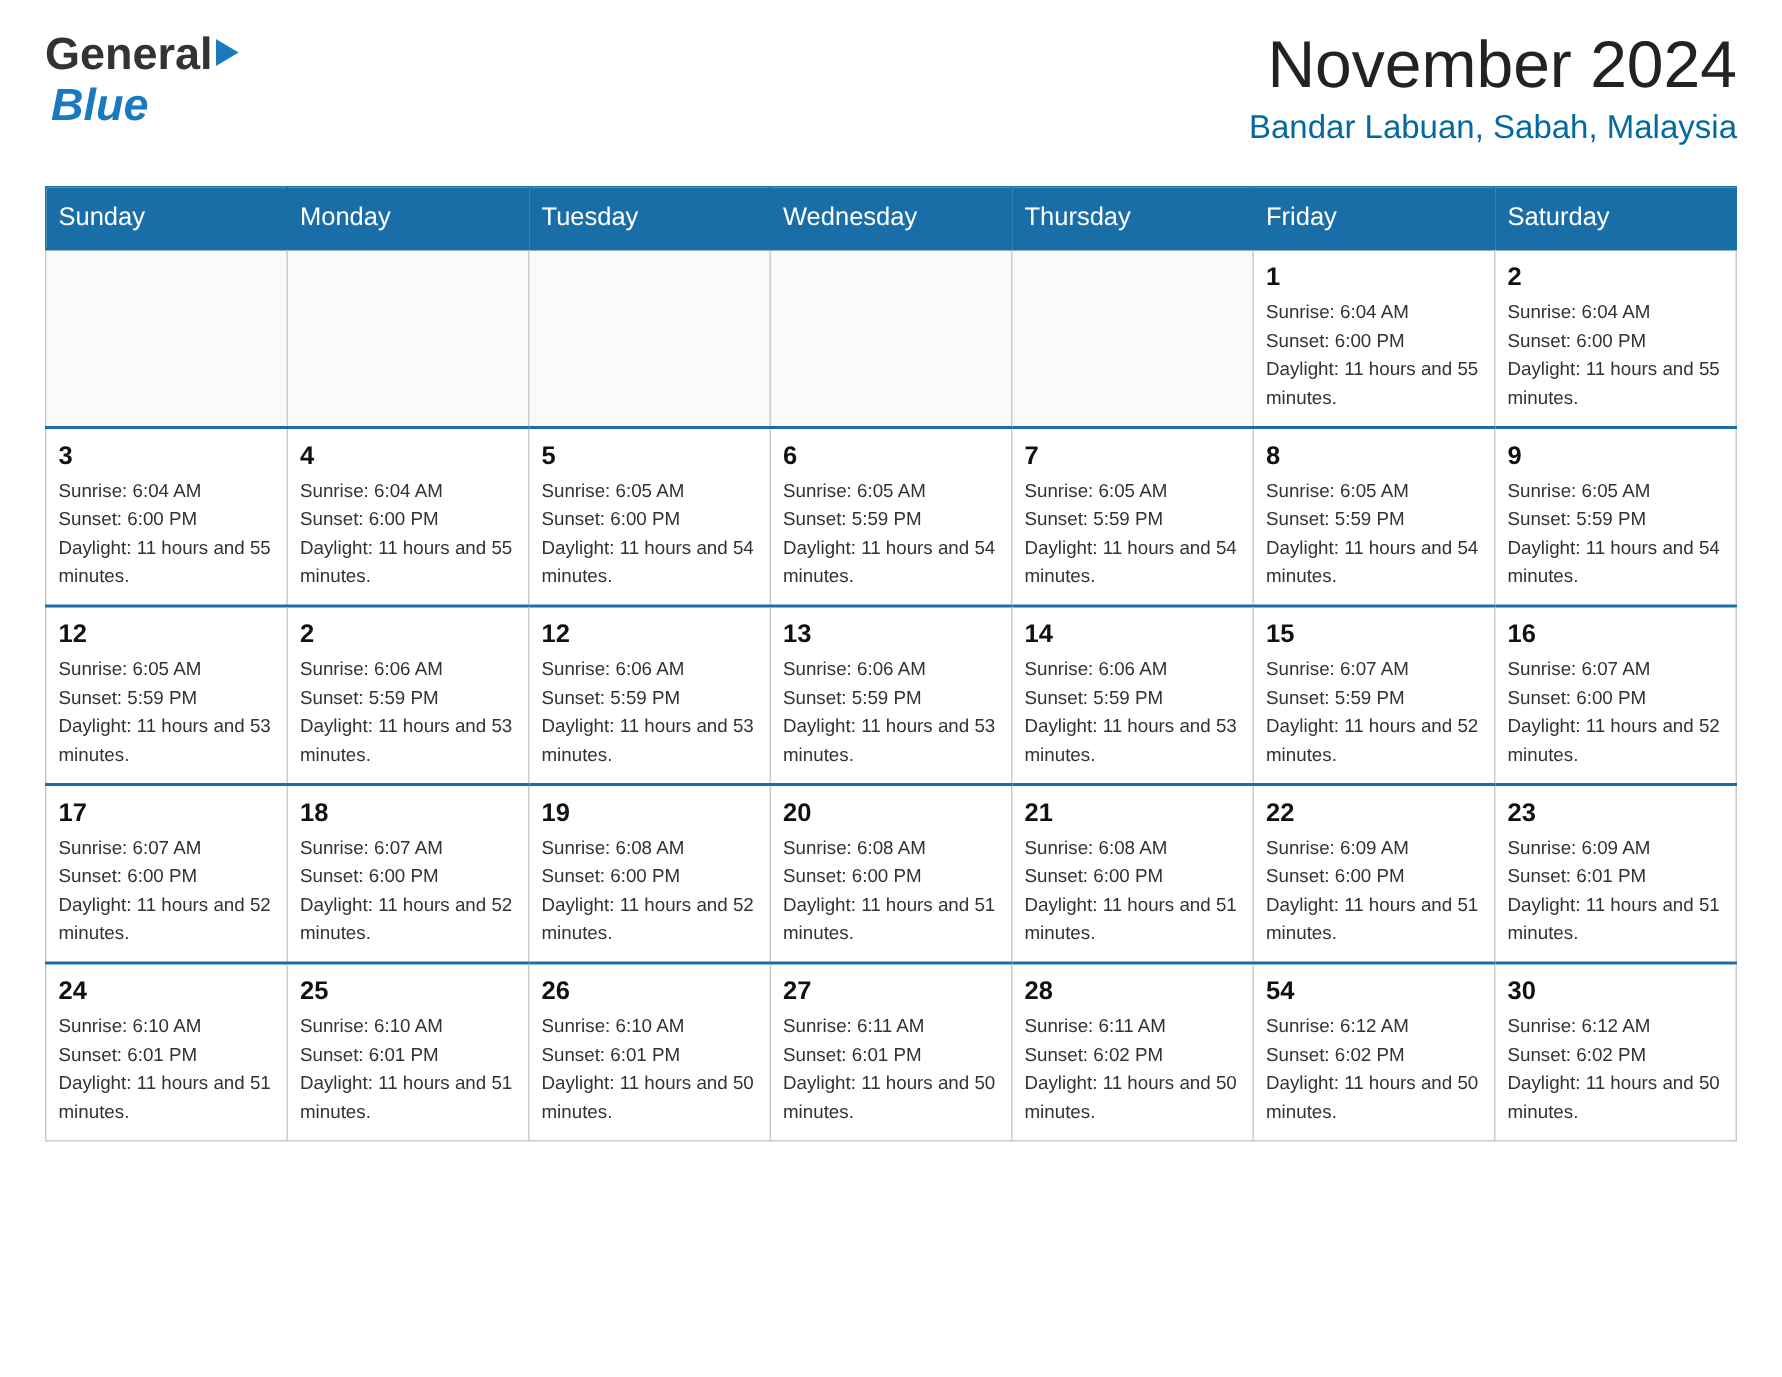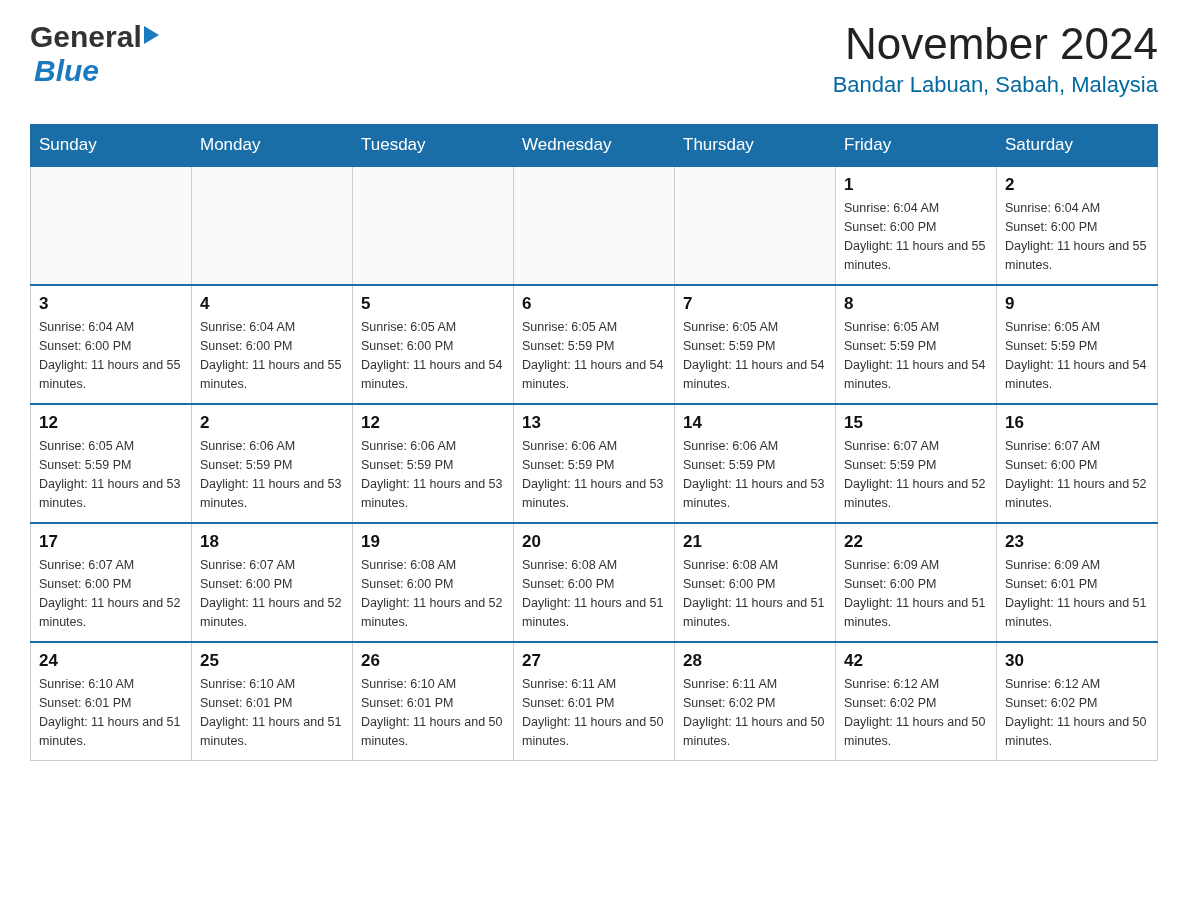--- a/index.html
+++ b/index.html
@@ -312,21 +312,21 @@
 Sunset: 6:01 PM
 Daylight: 11 hours and 50 minutes.</div>
         </td>
         <td>
           <span class="day-number">28</span>
           <div class="day-info" style="white-space: pre-line;">Sunrise: 6:11 AM
 Sunset: 6:02 PM
 Daylight: 11 hours and 50 minutes.</div>
         </td>
         <td>
-          <span class="day-number">42</span>
+          <span class="day-number">54</span>
           <div class="day-info" style="white-space: pre-line;">Sunrise: 6:12 AM
 Sunset: 6:02 PM
 Daylight: 11 hours and 50 minutes.</div>
         </td>
         <td>
           <span class="day-number">30</span>
           <div class="day-info" style="white-space: pre-line;">Sunrise: 6:12 AM
 Sunset: 6:02 PM
 Daylight: 11 hours and 50 minutes.</div>
         </td>

